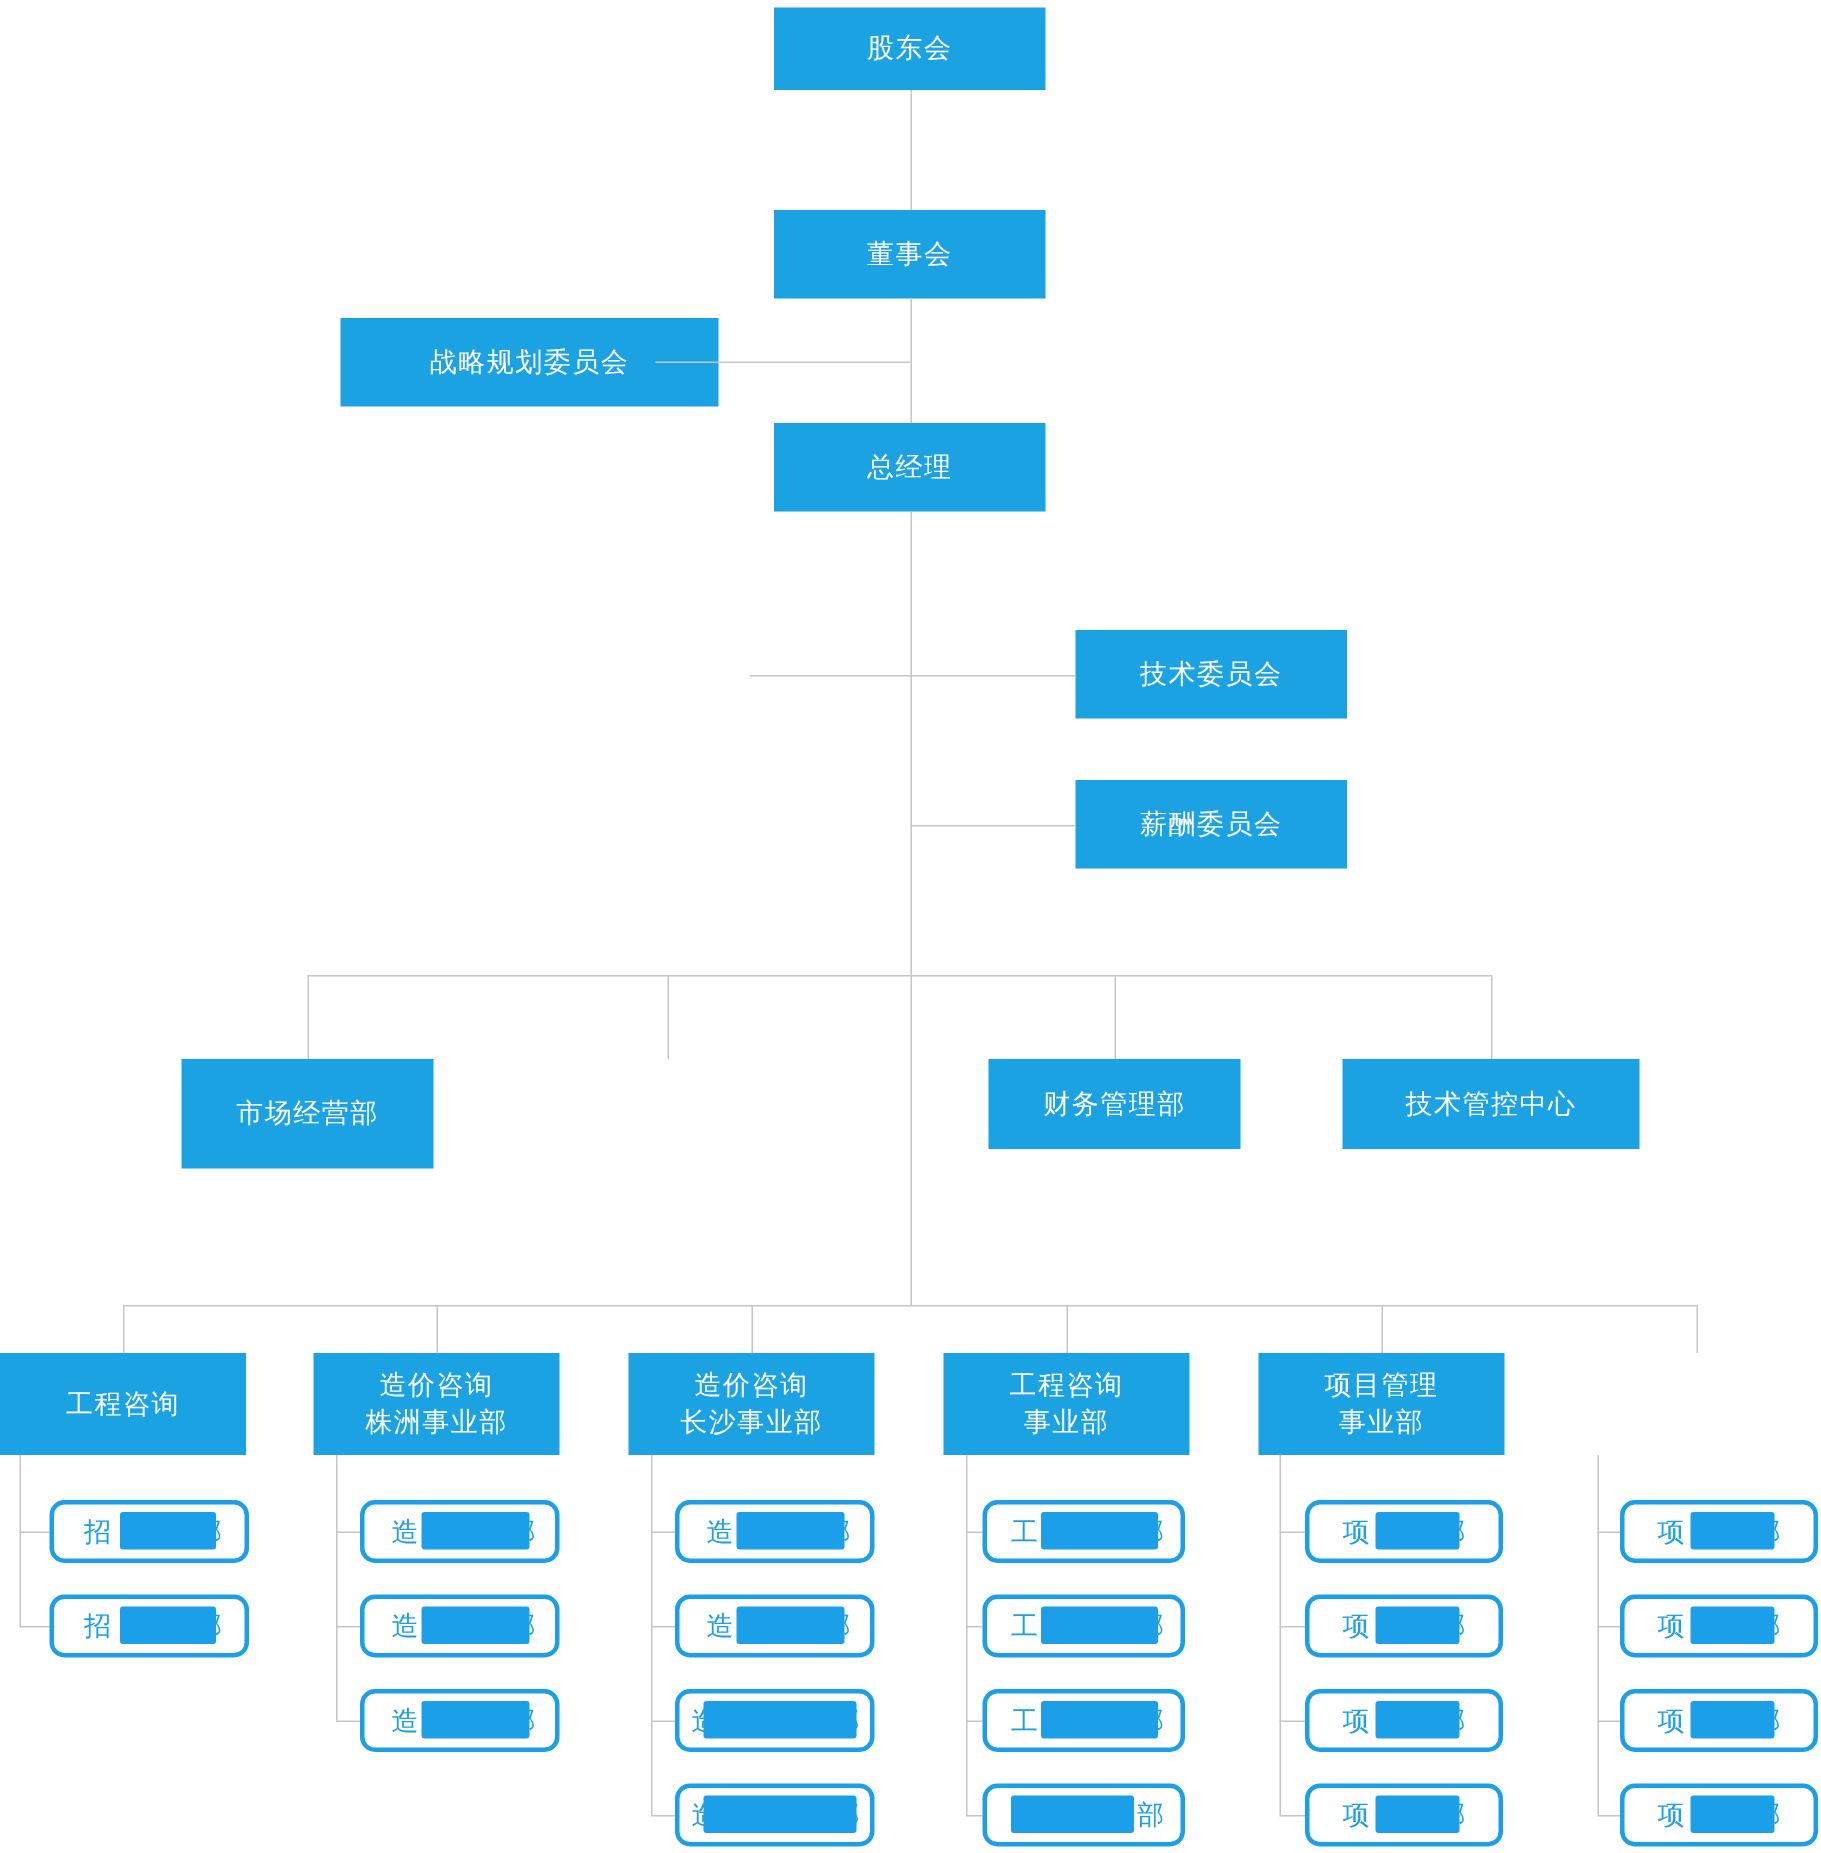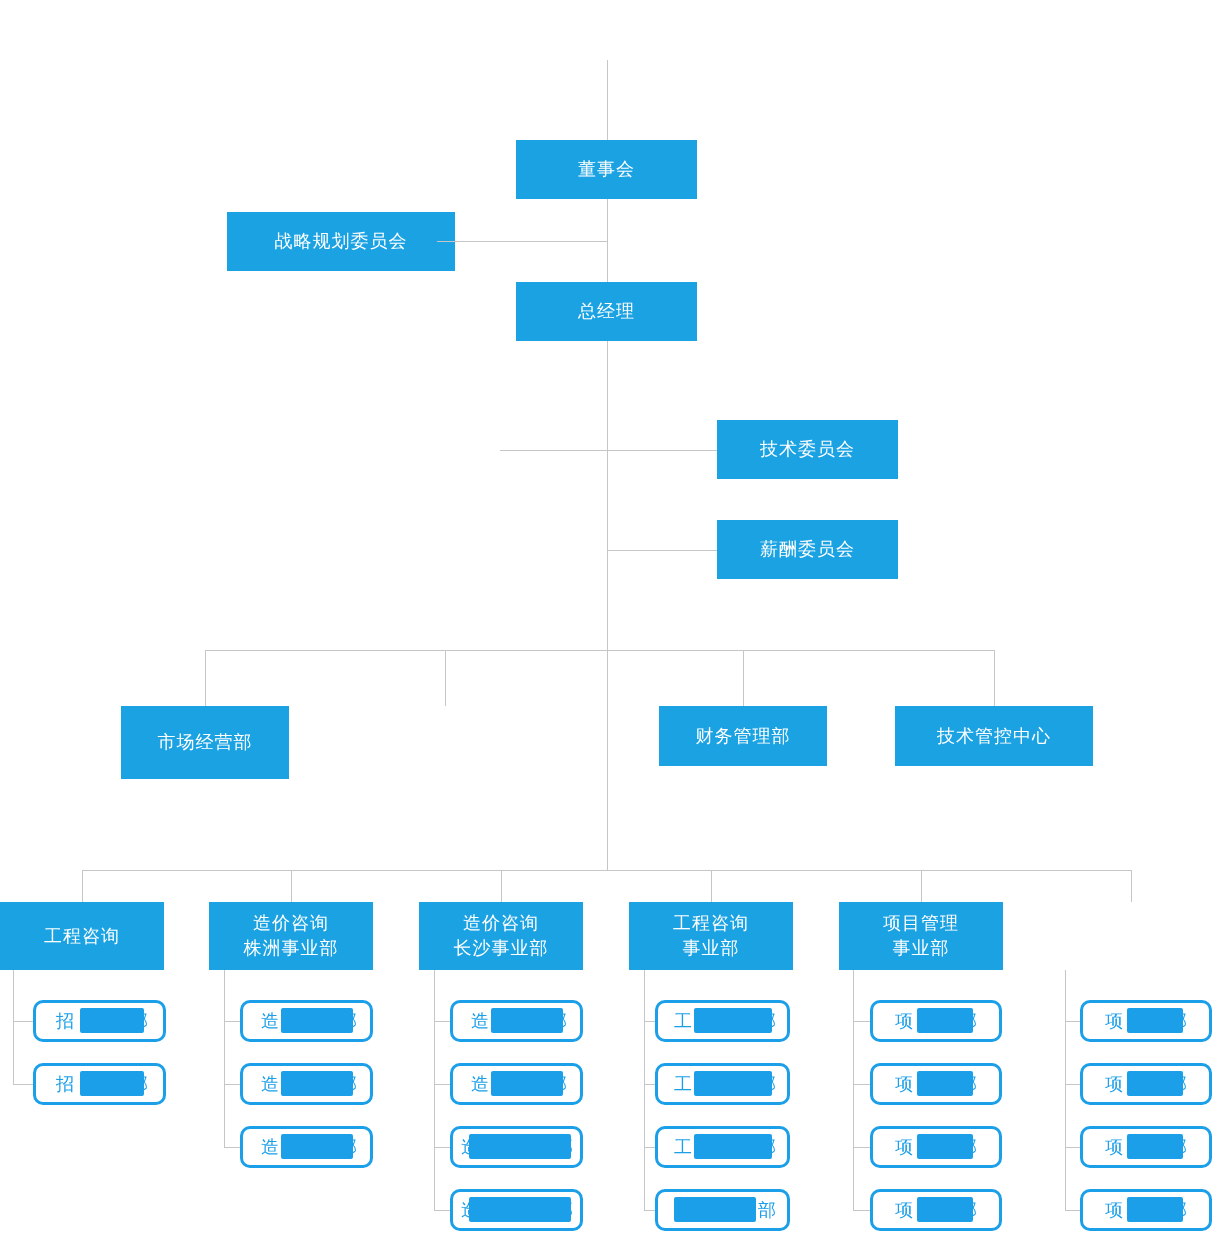--- a/index.html
+++ b/index.html
@@ -45,22 +45,23 @@
   }
   .seg{
     position:absolute;
     background:#c6c6c6;
   }
 </style>
 </head>
 <body>
 
 <div id="stage">
+    <div class="box" style="left: 516px; top: 5px; width: 181px; height: 55px;"><span>股东会</span></div>
     <div class="box" style="left: 516px; top: 140px; width: 181px; height: 59px;"><span>董事会</span></div>
-    <div class="box" style="left: 227px; top: 212px; width: 228px; height: 59px;"><span>战略规划委员会</span></div>
+    <div class="box" style="left: 227px; top: 212px; width: 252px; height: 59px;"><span>战略规划委员会</span></div>
     <div class="box" style="left: 516px; top: 282px; width: 181px; height: 59px;"><span>总经理</span></div>
     <div class="box" style="left: 717px; top: 420px; width: 181px; height: 59px;"><span>技术委员会</span></div>
     <div class="box" style="left: 717px; top: 520px; width: 181px; height: 59px;"><span>薪酬委员会</span></div>
     <div class="box" style="left: 121px; top: 706px; width: 168px; height: 73px;"><span>市场经营部</span></div>
     <div class="box" style="left: 659px; top: 706px; width: 168px; height: 60px;"><span>财务管理部</span></div>
     <div class="box" style="left: 895px; top: 706px; width: 198px; height: 60px;"><span>技术管控中心</span></div>
     <div class="box" style="left: 0px; top: 902px; width: 164px; height: 68px;"><span>工程咨询</span></div>
     <div class="seg" style="left: 13px; top: 970px; width: 1px; height: 114px;"></div>
     <div class="seg" style="left: 13px; top: 1021px; width: 20px; height: 1px;"></div>
     <div class="childbox" style="left: 33px; top: 1000px; width: 133px; height: 42px;">

